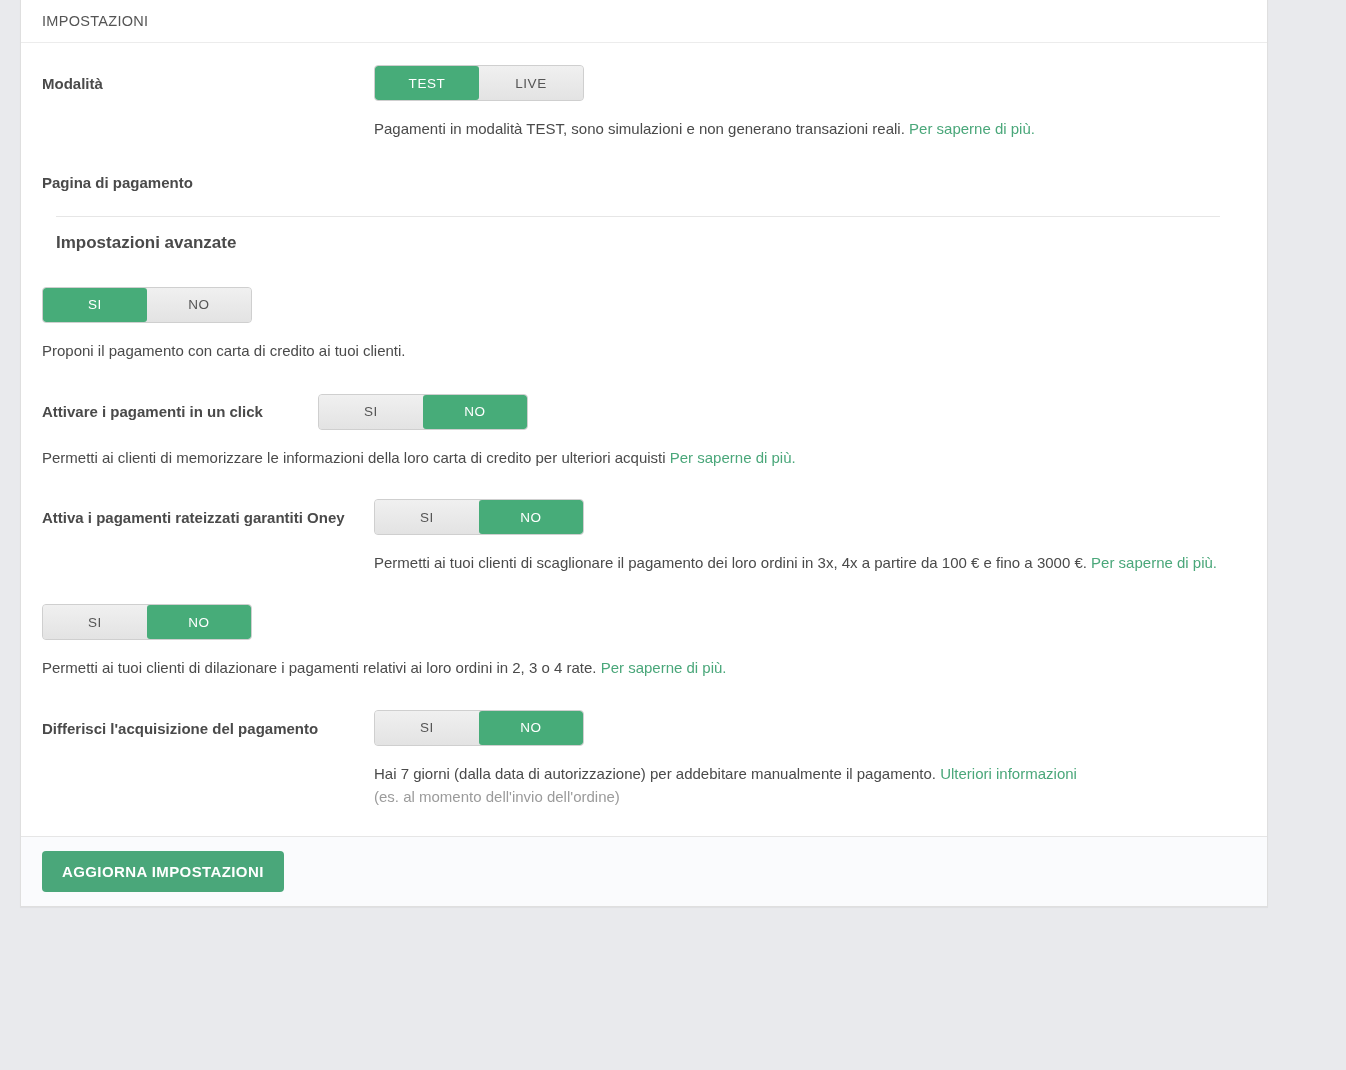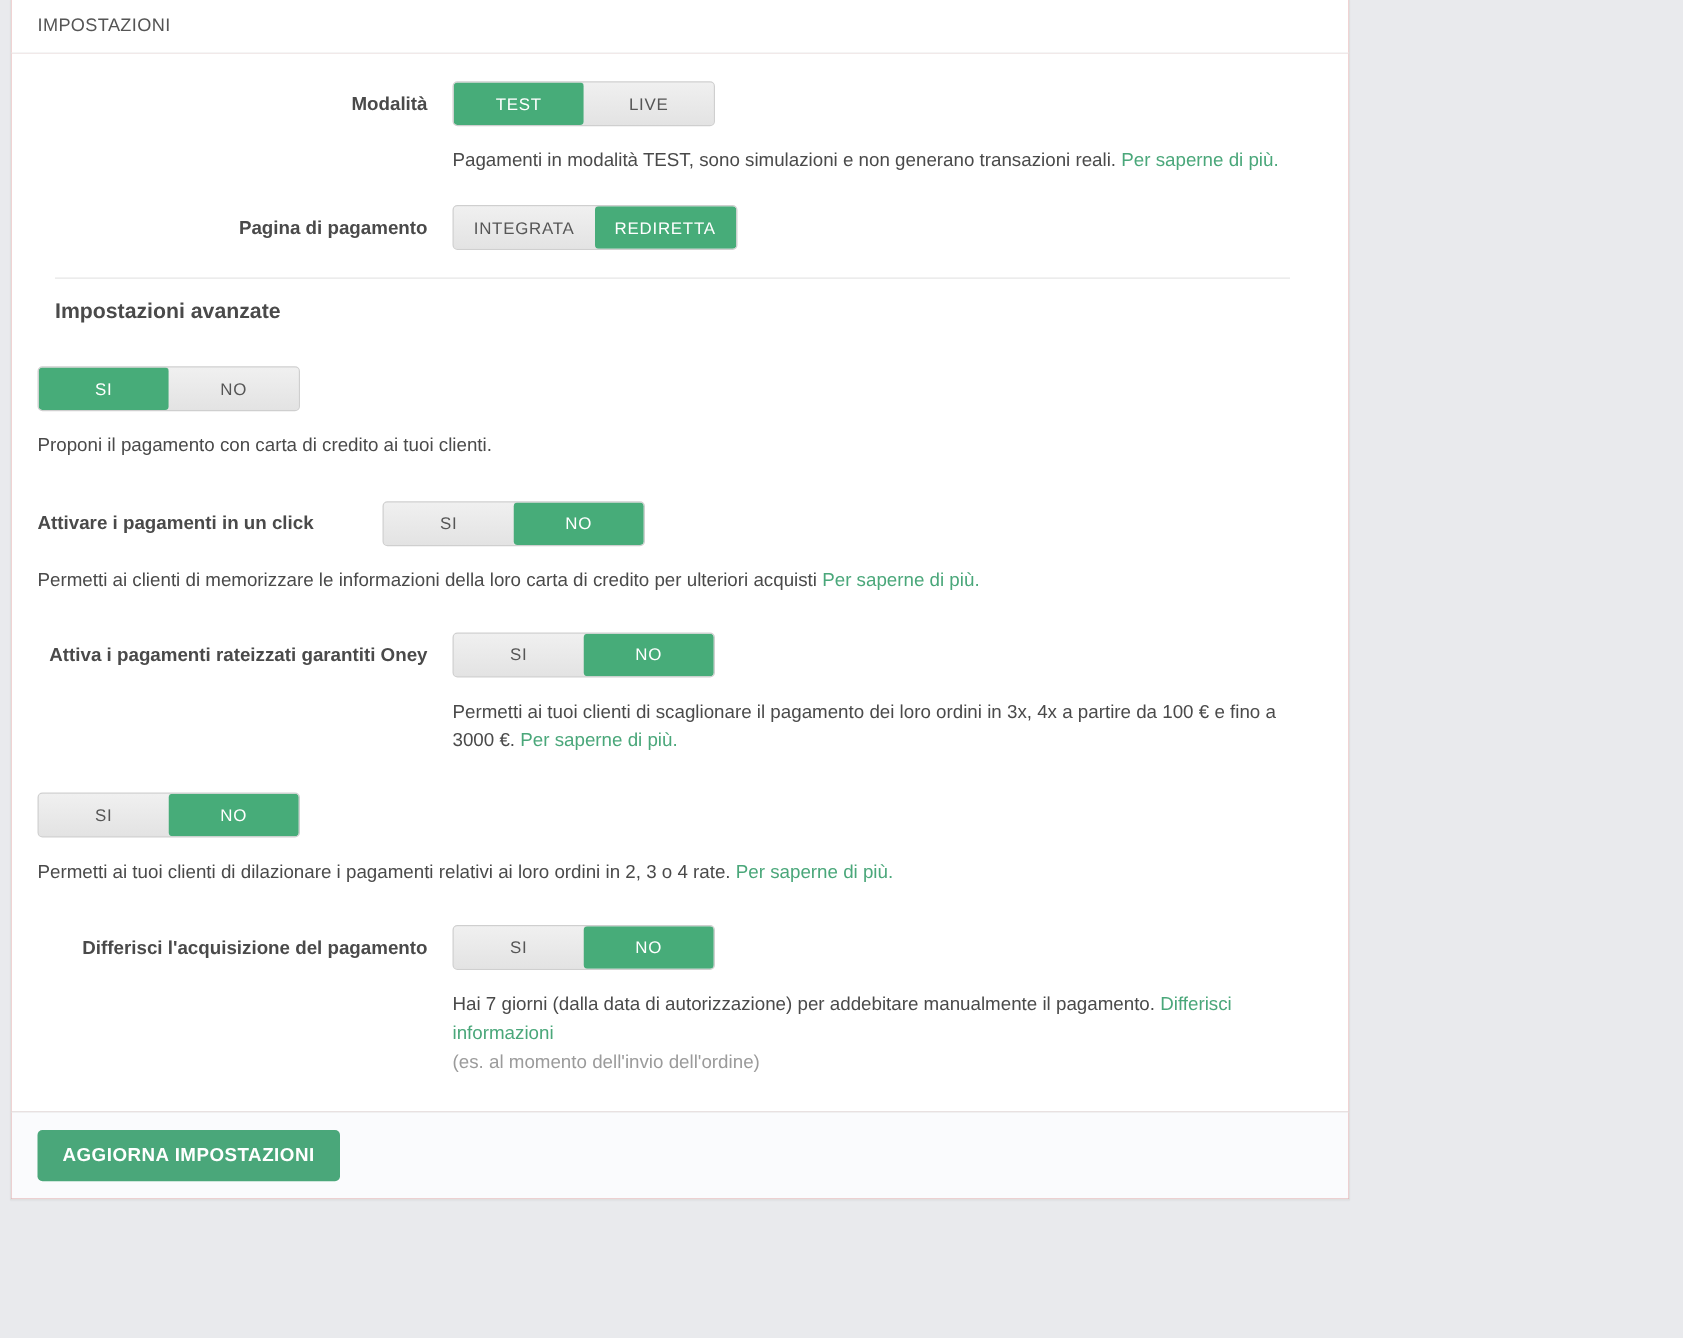--- a/index.html
+++ b/index.html
@@ -15,24 +15,24 @@
     position: relative;
     width: 1346px;
     height: 1070px;
     background: #e9eaed;
     overflow: hidden;
   }
 
   
   .card {
     position: absolute;
-    left: 8px;
+    left: 20px;
     top: -1px;
-    width: 1072px;
-    background: #b91c1c;
+    width: 1248px;
+    background: #0c4a6e;
     border: 1px solid #dfdfdf;
     border-top: none;
     box-shadow: 0 1px 1px rgba(0,0,0,.04);
   }
 
   .card-header {
     height: 44px;
     padding: 0 21px;
     display: flex;
     align-items: center;
@@ -53,21 +53,21 @@
 
   
   .form-row {
     display: flex;
     align-items: flex-start;
     margin-bottom: 0;
   }
   .form-label {
     width: 332px;
     flex: 0 0 332px;
-    text-align: right;
+    text-align: left;
     padding-right: 20px;
     padding-top: 8px;
     font-size: 15px;
     font-weight: bold;
     color: #4a4a4a;
     line-height: 1.42;
   }
   .form-control {
     flex: 1 1 auto;
     min-width: 0;
@@ -200,24 +200,20 @@
             <a class="link">Per saperne di più.</a>
           </div>
         </div>
       </div>
 
       <div class="spacer-24"></div>
 
       <div class="form-row">
         <div class="form-label">Pagina di pagamento</div>
         <div class="form-control">
-          <div class="toggle">
-            <div class="seg auto">INTEGRATA</div>
-            <div class="seg auto on">REDIRETTA</div>
-          </div>
         </div>
       </div>
 
       <hr class="divider">
 
       <div class="section-subtitle">Impostazioni avanzate</div>
 
       <div class="spacer-34"></div>
 
       <div class="form-row">
@@ -280,21 +276,21 @@
 
       <div class="form-row">
         <div class="form-label">Differisci l'acquisizione del pagamento</div>
         <div class="form-control">
           <div class="toggle fixed">
             <div class="seg">SI</div>
             <div class="seg on">NO</div>
           </div>
           <div class="help">
             <span>Hai 7 giorni (dalla data di autorizzazione) per addebitare manualmente il pagamento.</span>
-            <a class="link">Differisci informazioni</a>
+            <a class="link">Ulteriori informazioni</a>
           </div>
           <div class="help sub">(es. al momento dell'invio dell'ordine)</div>
         </div>
       </div>
 
     </div>
 
     <div class="card-footer">
       <button class="btn-primary">AGGIORNA IMPOSTAZIONI</button>
     </div>

